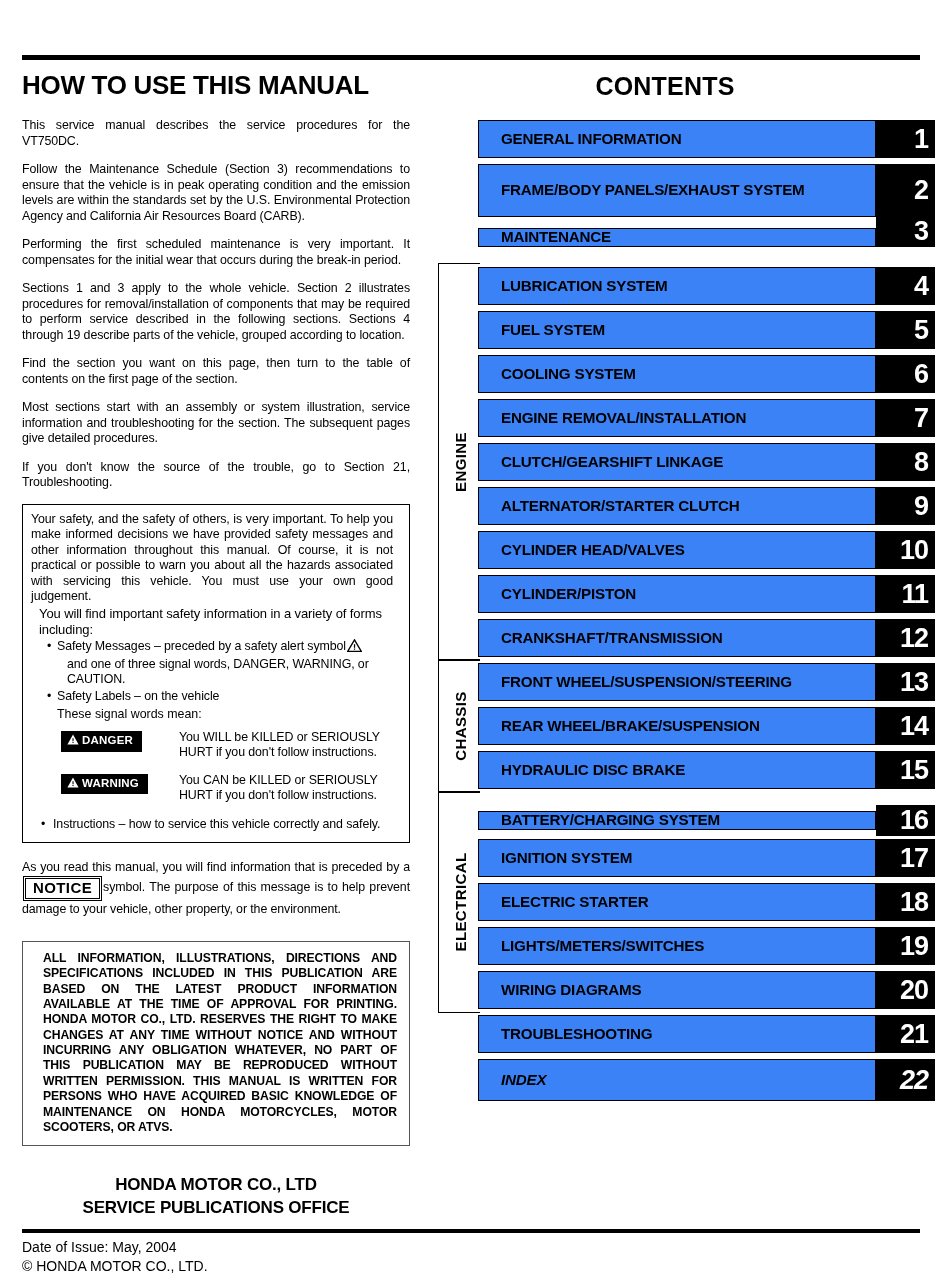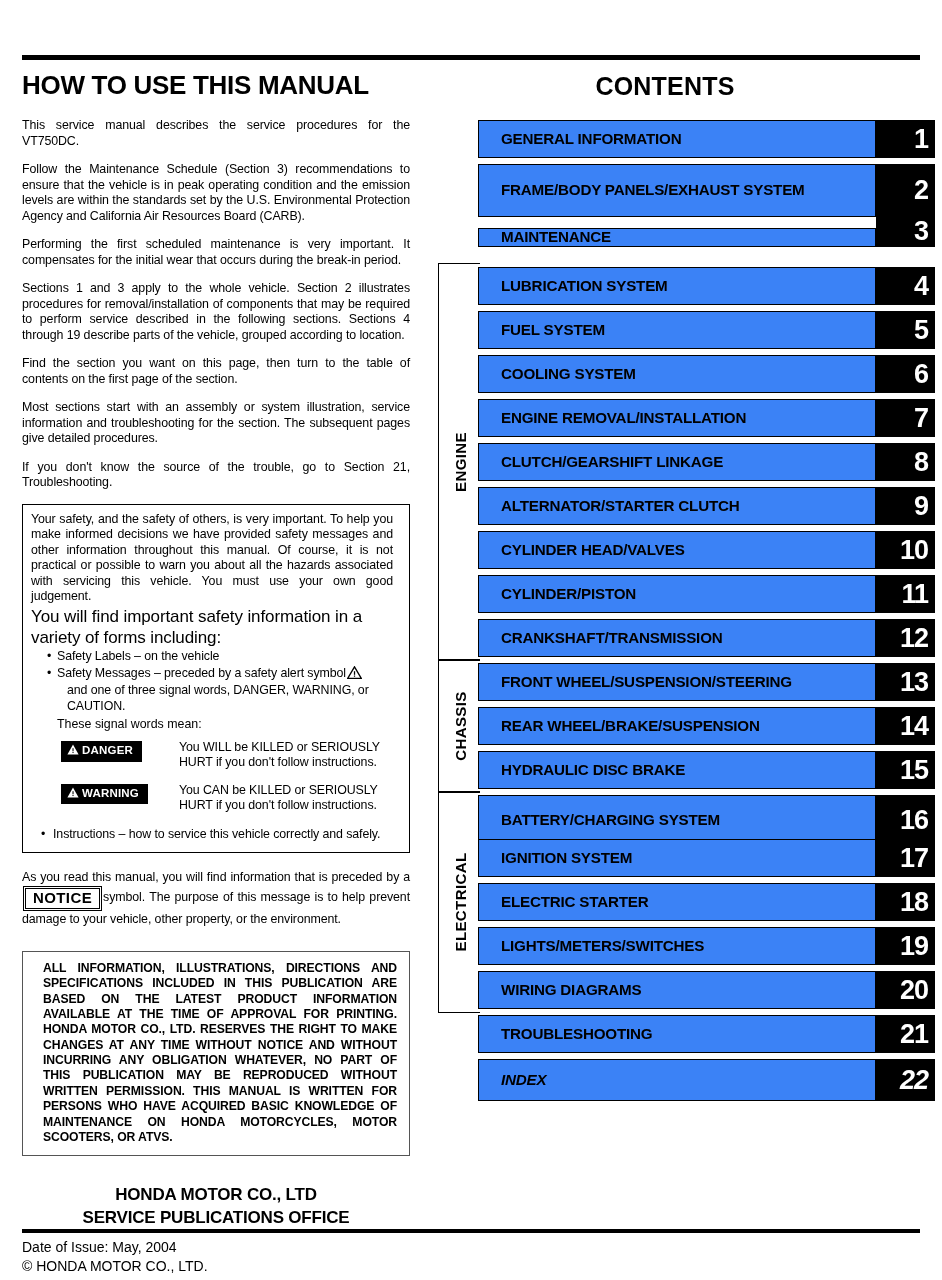--- a/index.html
+++ b/index.html
@@ -59,23 +59,23 @@
   
   .safety-box {
     border: 1.5px solid #000;
     padding: 7px 16px 8px 8px;
     margin: 4px 0 0 0;
   }
   .safety-box .body-p {
     margin-bottom: 0;
   }
   .safety-indent {
-    font-size: 17px;
+    font-size: 13px;
     line-height: 1.25;
-    margin: 1px 0 0 0;
+    margin: 1px 0 0 8px;
     letter-spacing: -0.1px;
   }
   .safety-bullets {
     margin: 0 0 0 16px;
     font-size: 12.4px;
     line-height: 1.25;
     letter-spacing: -0.1px;
   }
   .safety-bullets .bl {
     position: relative;
@@ -296,29 +296,29 @@
   <p class="body-p">If you don't know the source of the trouble, go to Section 21, Troubleshooting.</p>
 
   <div class="safety-box">
 
     <p class="body-p">Your safety, and the safety of others, is very important. To help you make informed decisions we have provided safety messages and other information throughout this manual. Of course, it is not practical or possible to warn you about all the hazards associated with servicing this vehicle. You must use your own good judgement.</p>
 
     <div class="safety-indent">You will find important safety information in a variety of forms including:</div>
 
     <div class="safety-bullets">
       <div class="bl">
-        <span>Safety Labels – on the vehicle</span>
-      </div>
-      <div class="bl">
         <span>Safety Messages – preceded by a safety alert symbol</span><span class="alert-tri"><svg width="15" height="13" viewBox="0 0 15 13">
               <polygon points="7.5,0.8 14.3,12.3 0.7,12.3" fill="none" stroke="#000" stroke-width="1.3"></polygon>
               <rect x="6.9" y="5.2" width="1.25" height="3.6" fill="#000"></rect>
               <rect x="6.9" y="9.5" width="1.25" height="1.25" fill="#000"></rect>
             </svg></span>
         <div class="bl-sub">and one of three signal words, DANGER, WARNING, or CAUTION.</div>
+      </div>
+      <div class="bl">
+        <span>Safety Labels – on the vehicle</span>
       </div>
     </div>
 
     <div class="signal-lead">These signal words mean:</div>
 
     <table class="signal-table">
       <tbody>
           <tr>
         <td class="sig-cell">
           <span class="badge"><span class="tri"><svg width="12" height="11" viewBox="0 0 12 11">
@@ -413,21 +413,21 @@
         <div class="toc-num">13</div>
       </div>
       <div class="toc-row" style="top: 587px; height: 38px;">
         <div class="toc-label">REAR WHEEL/BRAKE/SUSPENSION</div>
         <div class="toc-num">14</div>
       </div>
       <div class="toc-row" style="top: 631px; height: 38px;">
         <div class="toc-label">HYDRAULIC DISC BRAKE</div>
         <div class="toc-num">15</div>
       </div>
-      <div class="toc-row" style="top: 675px; height: 51px;">
+      <div class="toc-row" style="top: 675px; height: 51px; align-items: center;">
         <div class="toc-label">BATTERY/CHARGING SYSTEM</div>
         <div class="toc-num">16</div>
       </div>
       <div class="toc-row" style="top: 719px; height: 38px;">
         <div class="toc-label">IGNITION SYSTEM</div>
         <div class="toc-num">17</div>
       </div>
       <div class="toc-row" style="top: 763px; height: 38px;">
         <div class="toc-label">ELECTRIC STARTER</div>
         <div class="toc-num">18</div>

